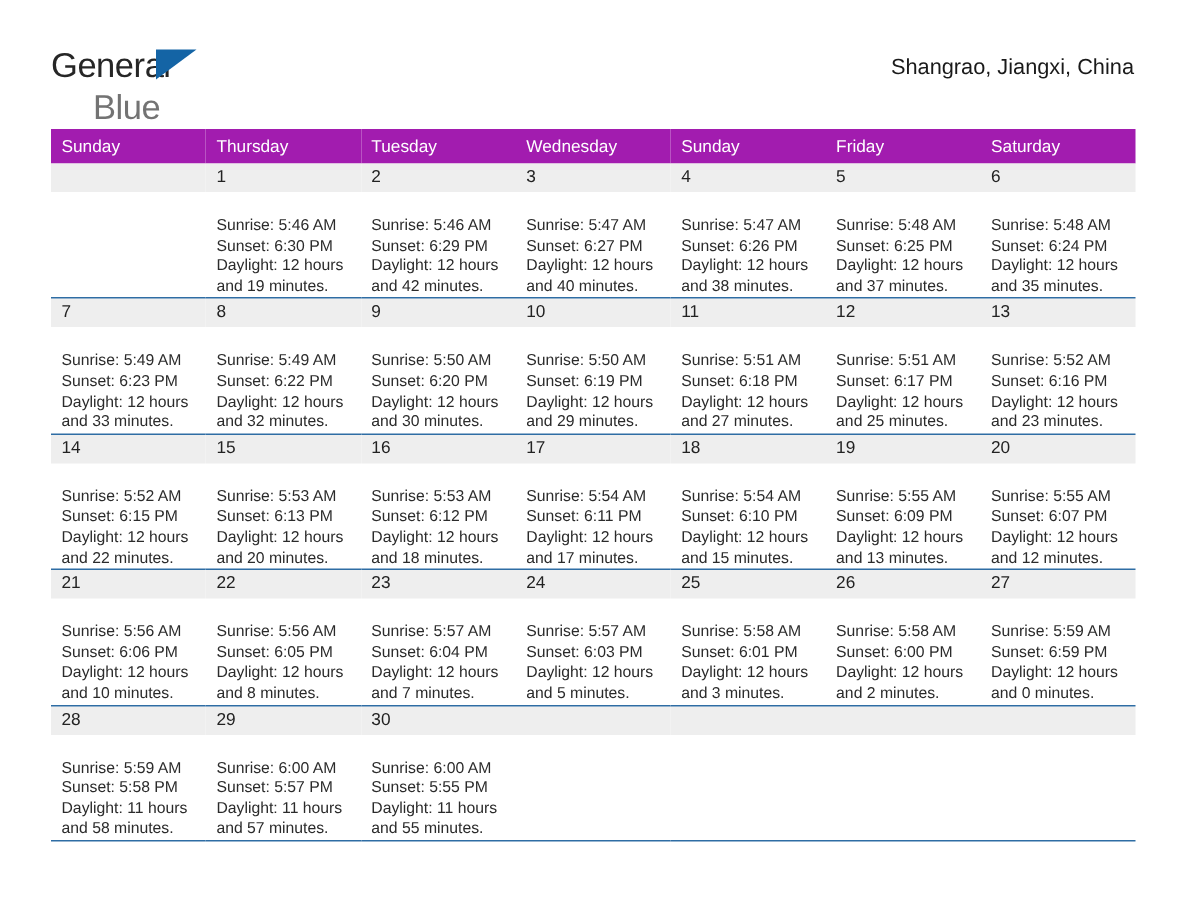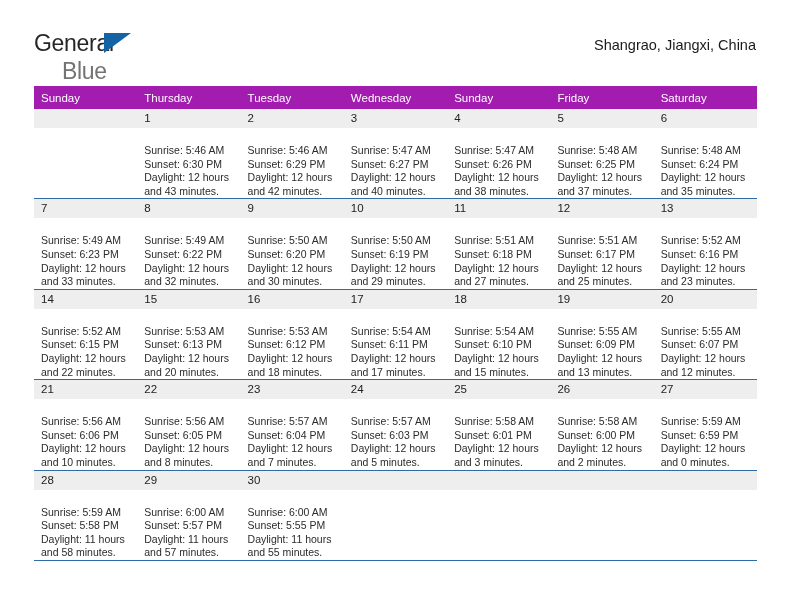--- a/index.html
+++ b/index.html
@@ -184,21 +184,21 @@
             </div>
           </div>
         </td>
         <td>
           <div class="cell-inner">
             <div class="daynum">1</div>
             <div class="details">
               <div>Sunrise: 5:46 AM</div>
               <div>Sunset: 6:30 PM</div>
               <div>Daylight: 12 hours</div>
-              <div>and 43 minutes.</div>
+              <div>and 19 minutes.</div>
             </div>
           </div>
         </td>
         <td>
           <div class="cell-inner">
             <div class="daynum">2</div>
             <div class="details">
               <div>Sunrise: 5:46 AM</div>
               <div>Sunset: 6:29 PM</div>
               <div>Daylight: 12 hours</div>

